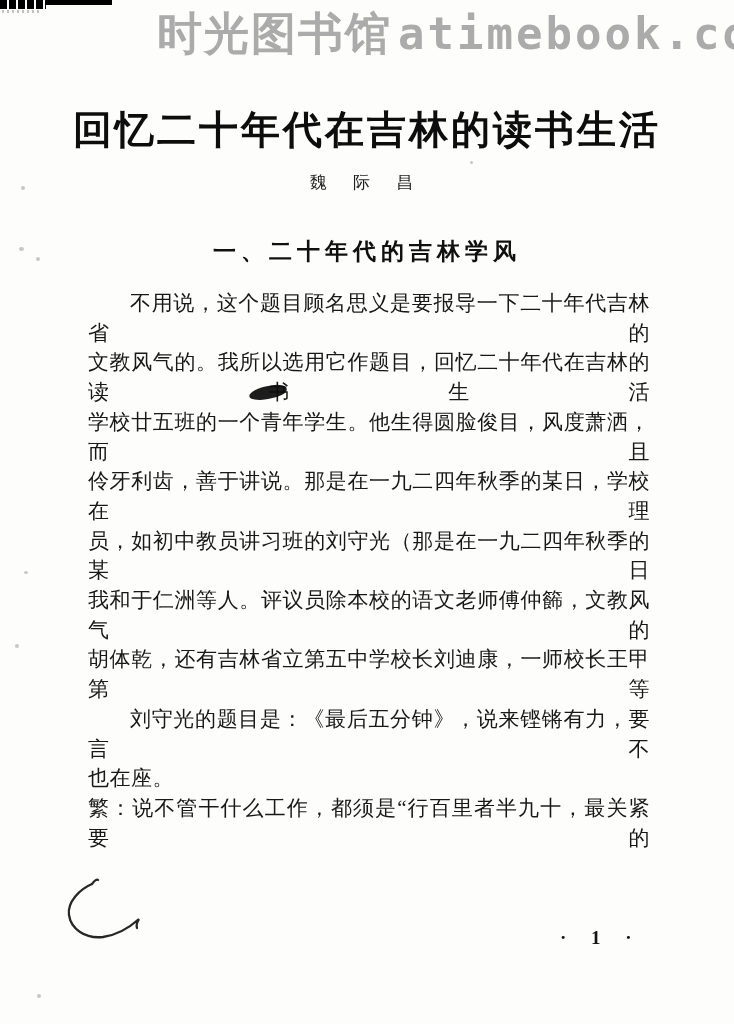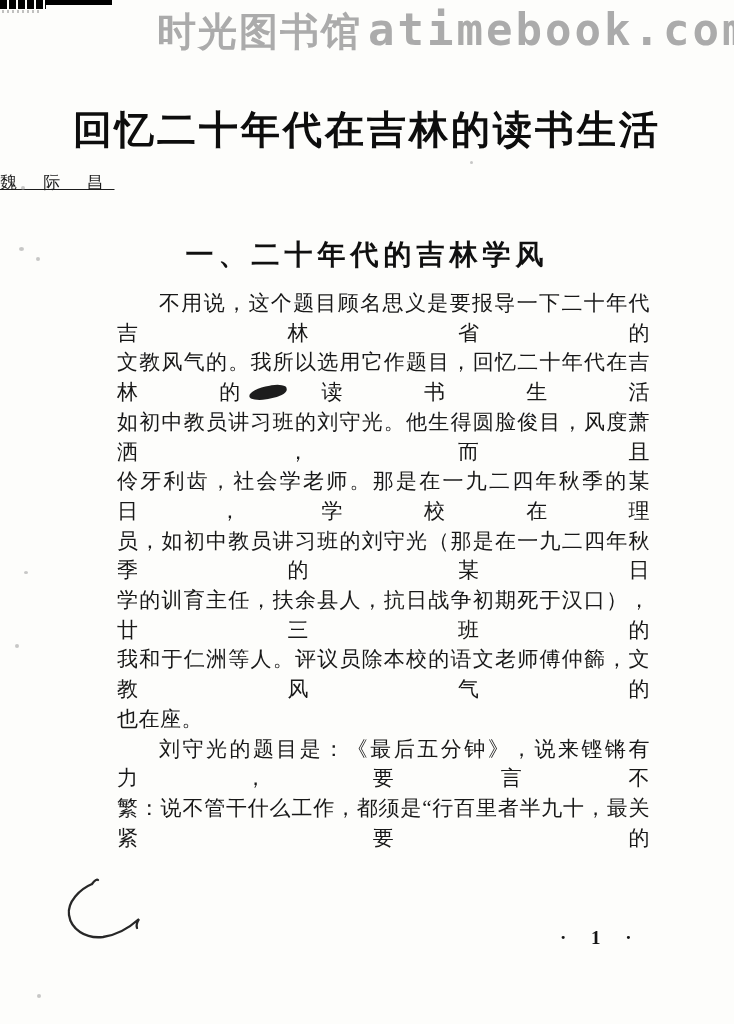--- a/index.html
+++ b/index.html
@@ -15,21 +15,21 @@
   .watermark{
     position:absolute;left:157px;top:4px;
     white-space:nowrap;
     font-weight:bold;
     color:#ababab;
     letter-spacing:2px;
     user-select:none;
   }
   .watermark .wm-cn{
     font-family:Liberation Serif, serif;
-    font-size:39px;
+    font-size:45px;
   }
   .watermark .wm-en{
     font-family:"DejaVu Sans Mono","Liberation Mono",monospace;
     font-size:44px;
     letter-spacing:3px;
   }
   
   .scan-bar-a{position:absolute;left:0;top:0;width:46px;height:9px;
     background:repeating-linear-gradient(90deg,#000 0 7px,#fdfdfb 7px 9px);}
   .scan-bar-b{position:absolute;left:46px;top:0;width:66px;height:5px;background:#000;}
@@ -38,42 +38,41 @@
   
   .title{
     position:absolute;left:0;top:103px;width:100%;
     text-align:center;
     font-size:39px;font-weight:bold;
     letter-spacing:3px;
     color:#0d0d0d;
   }
   .author{
     position:absolute;left:0;top:171px;width:100%;
+    text-align:center;
     font-size:17px;
     letter-spacing:11px;
     color:#1c1c1c;
-    text-decoration:underline;
   }
   .section-heading{
     position:absolute;left:0;top:236px;width:100%;
     text-align:center;
-    font-size:28px;font-weight:bold;
+    font-size:23px;font-weight:bold;
     letter-spacing:5px;
     color:#101010;
   }
   
   .body-text{
     position:absolute;left:88px;top:289px;width:562px;
     font-size:21px;
     line-height:29.7px;
     letter-spacing:.5px;
   }
   .body-line{
     text-align:justify;
-    margin-left:29px;
   }
   .body-line.full{
     text-align-last:justify;
   }
   .body-line.indent{
     text-indent:42px;
   }
   
   .page-number{
     position:absolute;left:560px;top:927px;
@@ -108,27 +107,27 @@
     <span class="wm-en">atimebook.com</span>
   </div>
 
   <div class="title">回忆二十年代在吉林的读书生活</div>
   <div class="author">魏 际 昌</div>
   <div class="section-heading">一、二十年代的吉林学风</div>
 
   <div class="body-text">
       <div class="body-line indent full">不用说，这个题目顾名思义是要报导一下二十年代吉林省的</div>
       <div class="body-line full">文教风气的。我所以选用它作题目，回忆二十年代在吉林的读书生活</div>
-      <div class="body-line full">如初中教员讲习班的刘守光。他生得圆脸俊目，风度萧洒，而且</div>
-      <div class="body-line full">伶牙利齿，社会学老师。那是在一九二四年秋季的某日，学校在理</div>
+      <div class="body-line full">学校廿五班的一个青年学生。他生得圆脸俊目，风度萧洒，而且</div>
+      <div class="body-line full">伶牙利齿，善于讲说。那是在一九二四年秋季的某日，学校在理</div>
       <div class="body-line full">员，如初中教员讲习班的刘守光（那是在一九二四年秋季的某日</div>
-      <div class="body-line full">学的训育主任，扶余县人，抗日战争初期死于汉口），廿三班的</div>
       <div class="body-line full">我和于仁洲等人。评议员除本校的语文老师傅仲籂，文教风气的</div>
+      <div class="body-line full">胡体乾，还有吉林省立第五中学校长刘迪康，一师校长王甲第等</div>
+      <div class="body-line indent full">刘守光的题目是：《最后五分钟》，说来铿锵有力，要言不</div>
       <div class="body-line">也在座。</div>
-      <div class="body-line indent full">刘守光的题目是：《最后五分钟》，说来铿锵有力，要言不</div>
       <div class="body-line full">繁：说不管干什么工作，都须是“行百里者半九十，最关紧要的</div>
     </div>
 
   <div class="ink-blot"></div>
 
   <svg class="pen-mark" width="110" height="90" viewBox="0 0 110 90">
     <path d="M 42 12 C 45 8, 47 7, 48 8
              M 42 12 C 30 17, 17 30, 19 43
              C 21 57, 35 67, 53 65
              C 67 63, 79 56, 89 47

